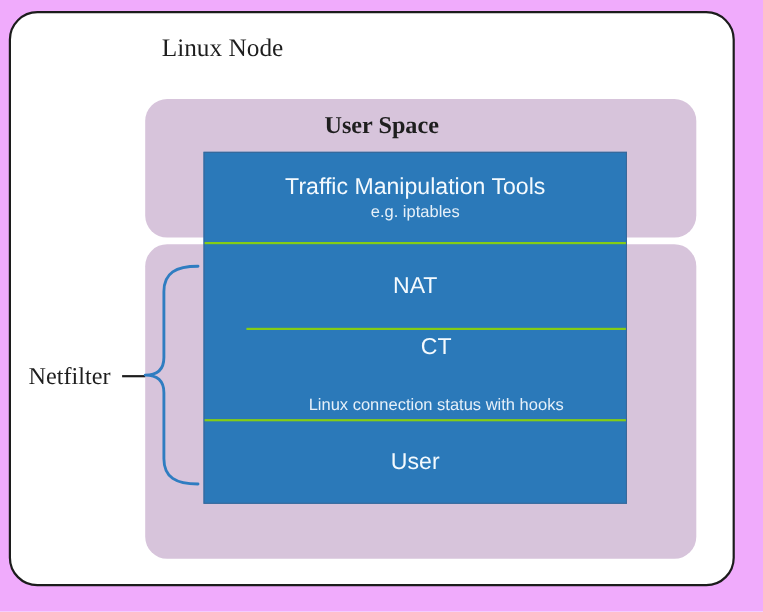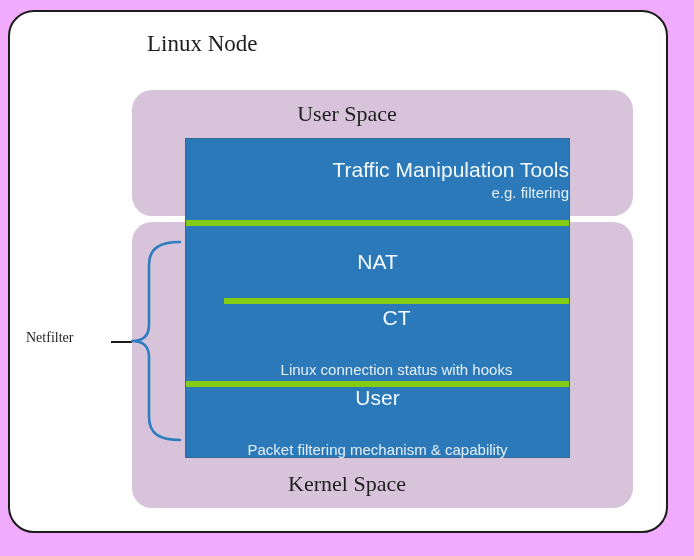--- a/index.html
+++ b/index.html
@@ -20,76 +20,74 @@
     font-family: "Liberation Serif", serif;
     color: #1e1e1e; font-size: 23px; line-height: 1.1; white-space: nowrap;
   }
 
   .linux-node-label { position: absolute; left: 147px; top: 31px; }
 
   .space-box { position: absolute; left: 132px; width: 501px; background: #d7c4db; border-radius: 20px; }
   .user-space-box { top: 90px; height: 126px; }
   .kernel-space-box { top: 222px; height: 286px; }
 
-  .space-label { position: absolute; left: 0; width: 100%; text-align: center; font-size: 22px; }
+  .space-label { position: absolute; left: 0; width: 100%; text-align: center; font-size: 22px; font-weight: bold; }
   .user-space-label { top: 102px; }
   .kernel-space-label { top: 472px; }
 
   .blue-stack {
     position: absolute; left: 185px; top: 138px; width: 385px; height: 320px;
     background: #2b79b9; border: 1px solid #38689a;
     display: flex; flex-direction: column;
   }
   .layer {
     display: flex; flex-direction: column; align-items: center; justify-content: center;
     text-align: center; color: #f4fafe;
   }
-  .layer + .layer { border-top: 6px solid #84cc16; gap: 29px; }
-  .layer-tools { height: 82px; align-items: flex-end; }
+  .layer + .layer { border-top: 2px solid #84cc16; gap: 29px; }
+  .layer-tools { height: 82px; }
   .layer-nat   { height: 78px; }
   .layer-ct    { height: 84px; margin-left: 38px; }
   .layer-hooks { height: 76px; }
   .layer-title { font-size: 21px; line-height: 1.25; color: #f4fafe; }
   .layer-subtitle { font-size: 15px; line-height: 1.3; color: #e6f0f9; }
 
-  .netfilter-label { position: absolute; left: 26px; top: 330px; font-size: 14px; }
+  .netfilter-label { position: absolute; left: 26px; top: 330px; font-size: 22px; }
   .netfilter-dash { position: absolute; left: 111px; top: 341px; width: 21px; height: 2px; background: #1c1c1c; }
 
   .brace-svg { position: absolute; left: 129px; top: 239px; width: 54px; height: 204px; overflow: visible; }
 </style>
 </head>
 <body>
 
 <div class="canvas">
 
   <div class="outer-box"></div>
 
   <div class="serif-label linux-node-label">Linux Node</div>
 
   <div class="space-box user-space-box"></div>
   <div class="space-box kernel-space-box"></div>
 
   <div class="serif-label space-label user-space-label">User Space</div>
-  <div class="serif-label space-label kernel-space-label">Kernel Space</div>
 
   <div class="blue-stack">
     <div class="layer layer-tools">
       <div class="layer-title">Traffic Manipulation Tools</div>
-      <div class="layer-subtitle">e.g. filtering</div>
+      <div class="layer-subtitle">e.g. iptables</div>
     </div>
     <div class="layer layer-nat">
       <div class="layer-title">NAT</div>
     </div>
     <div class="layer layer-ct">
       <div class="layer-title">CT</div>
       <div class="layer-subtitle">Linux connection status with hooks</div>
     </div>
     <div class="layer layer-hooks">
       <div class="layer-title">User</div>
-      <div class="layer-subtitle">Packet filtering mechanism &amp; capability</div>
     </div>
   </div>
 
   <div class="serif-label netfilter-label">Netfilter</div>
   <div class="netfilter-dash"></div>
 
   <svg class="brace-svg" viewBox="0 0 54 204">
     <path d="M51,3 C31,3 20,9 20,26 L20,86 C20,97 14,102 3,102 C14,102 20,107 20,118 L20,178 C20,195 31,201 51,201" fill="none" stroke-width="2.6" stroke-linecap="round" stroke-linejoin="round" stroke="#2f7dc1"></path>
   </svg>
 

